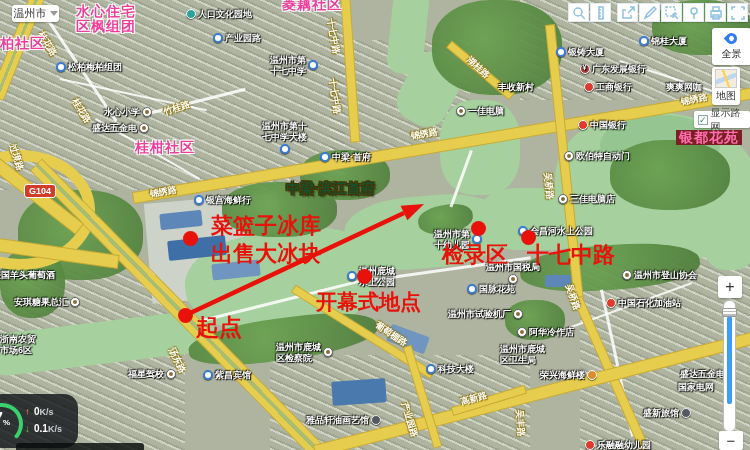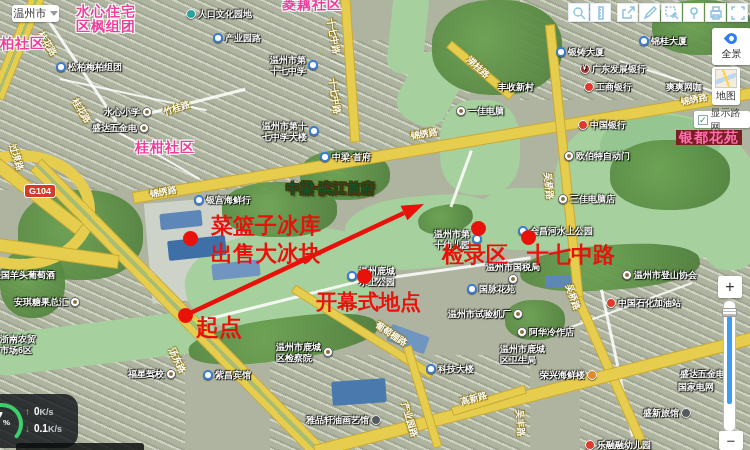--- a/index.html
+++ b/index.html
@@ -174,21 +174,21 @@
         </div>
         <div class="pic pic-o"></div>
       </div>
       <div class="poi" style="left: 270px; top: 55px;">
         <div class="ptx">
           <div class="pline">温州市第</div>
           <div class="pline">十七中学</div>
         </div>
         <div class="pic pic-L"></div>
       </div>
-      <div class="poi" style="left: 262px; top: 121px;">
+      <div class="poi" style="left: 262px; top: 121px; flex-direction: column;">
         <div class="ptx">
           <div class="pline">温州市第十</div>
           <div class="pline">七中学大楼</div>
         </div>
         <div class="pic pic-L"></div>
       </div>
       <div class="poi" style="left: 456px; top: 106px;">
         <div class="pic pic-o"></div>
         <div class="ptx">
           <div class="pline">一佳电脑</div>

